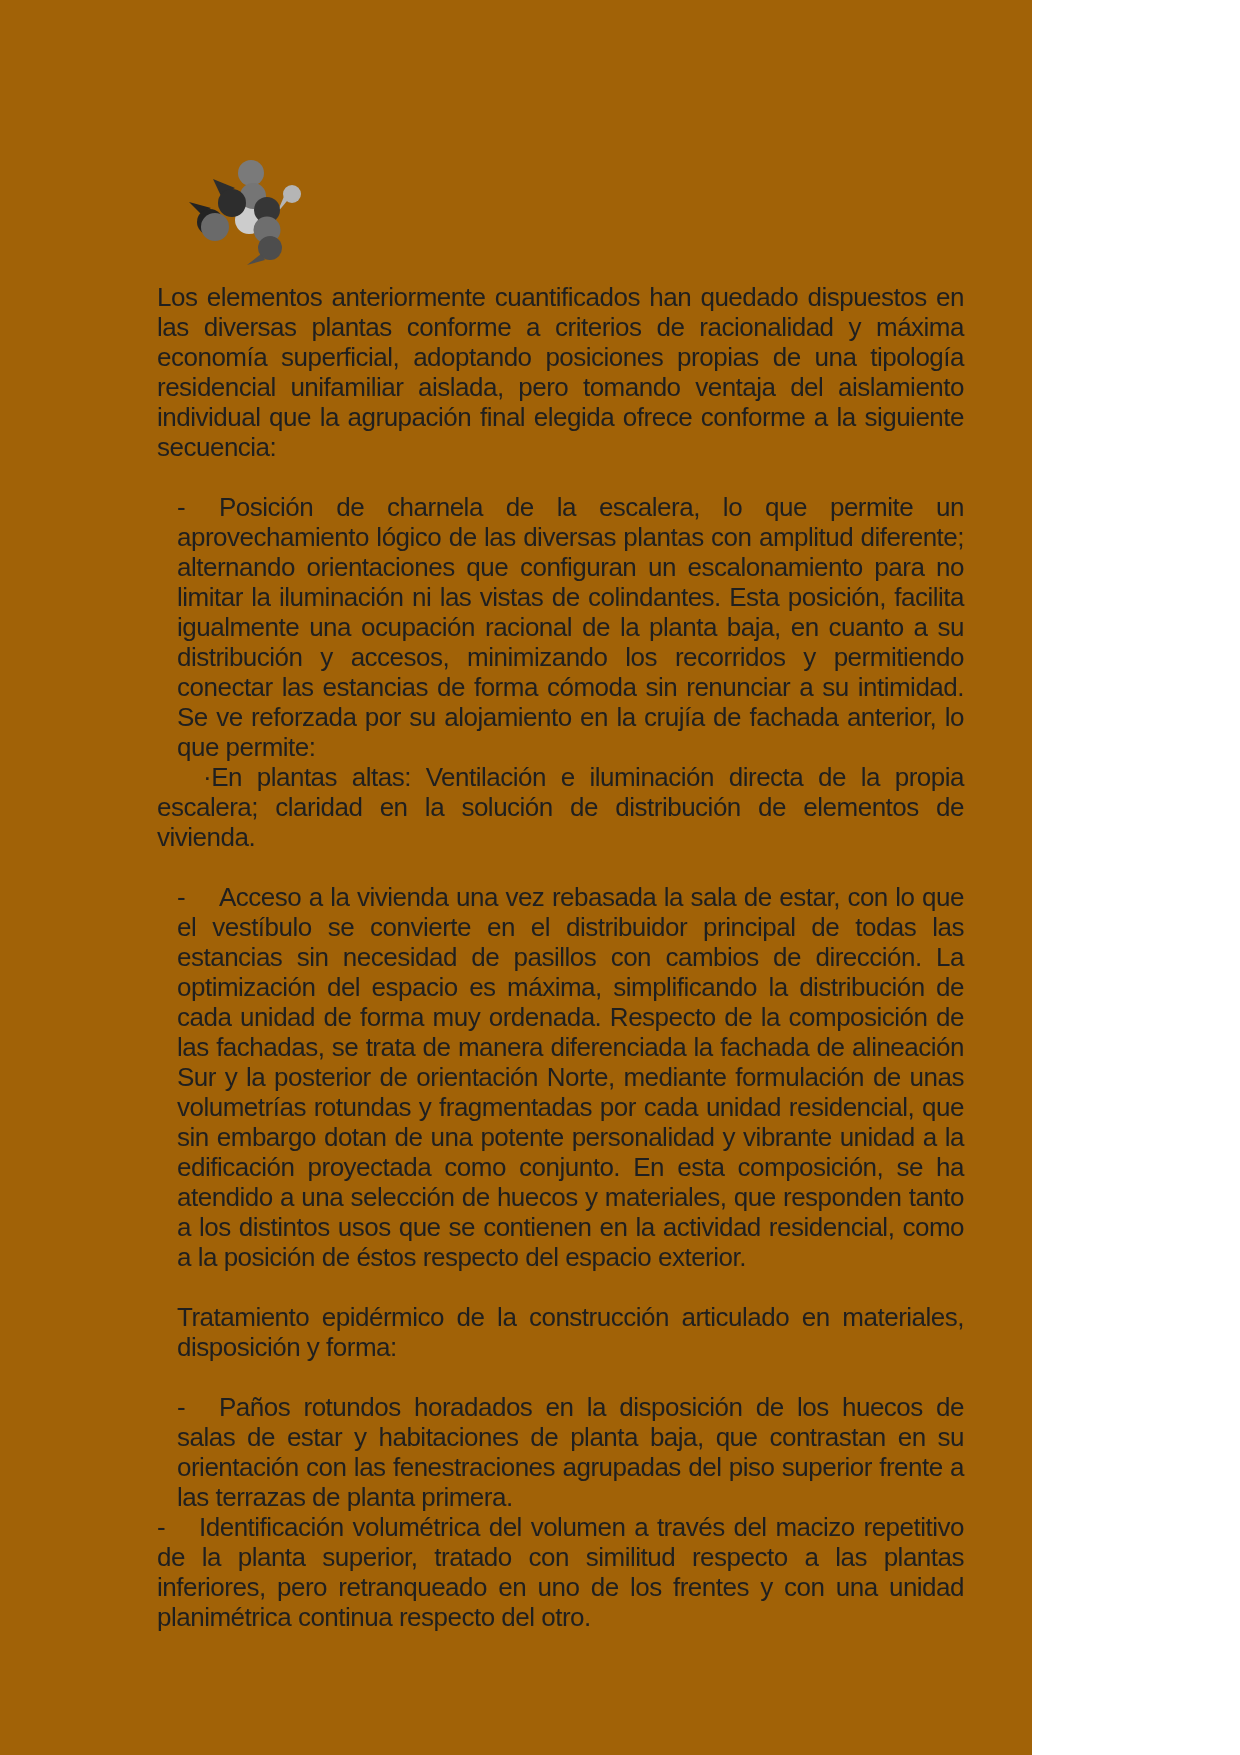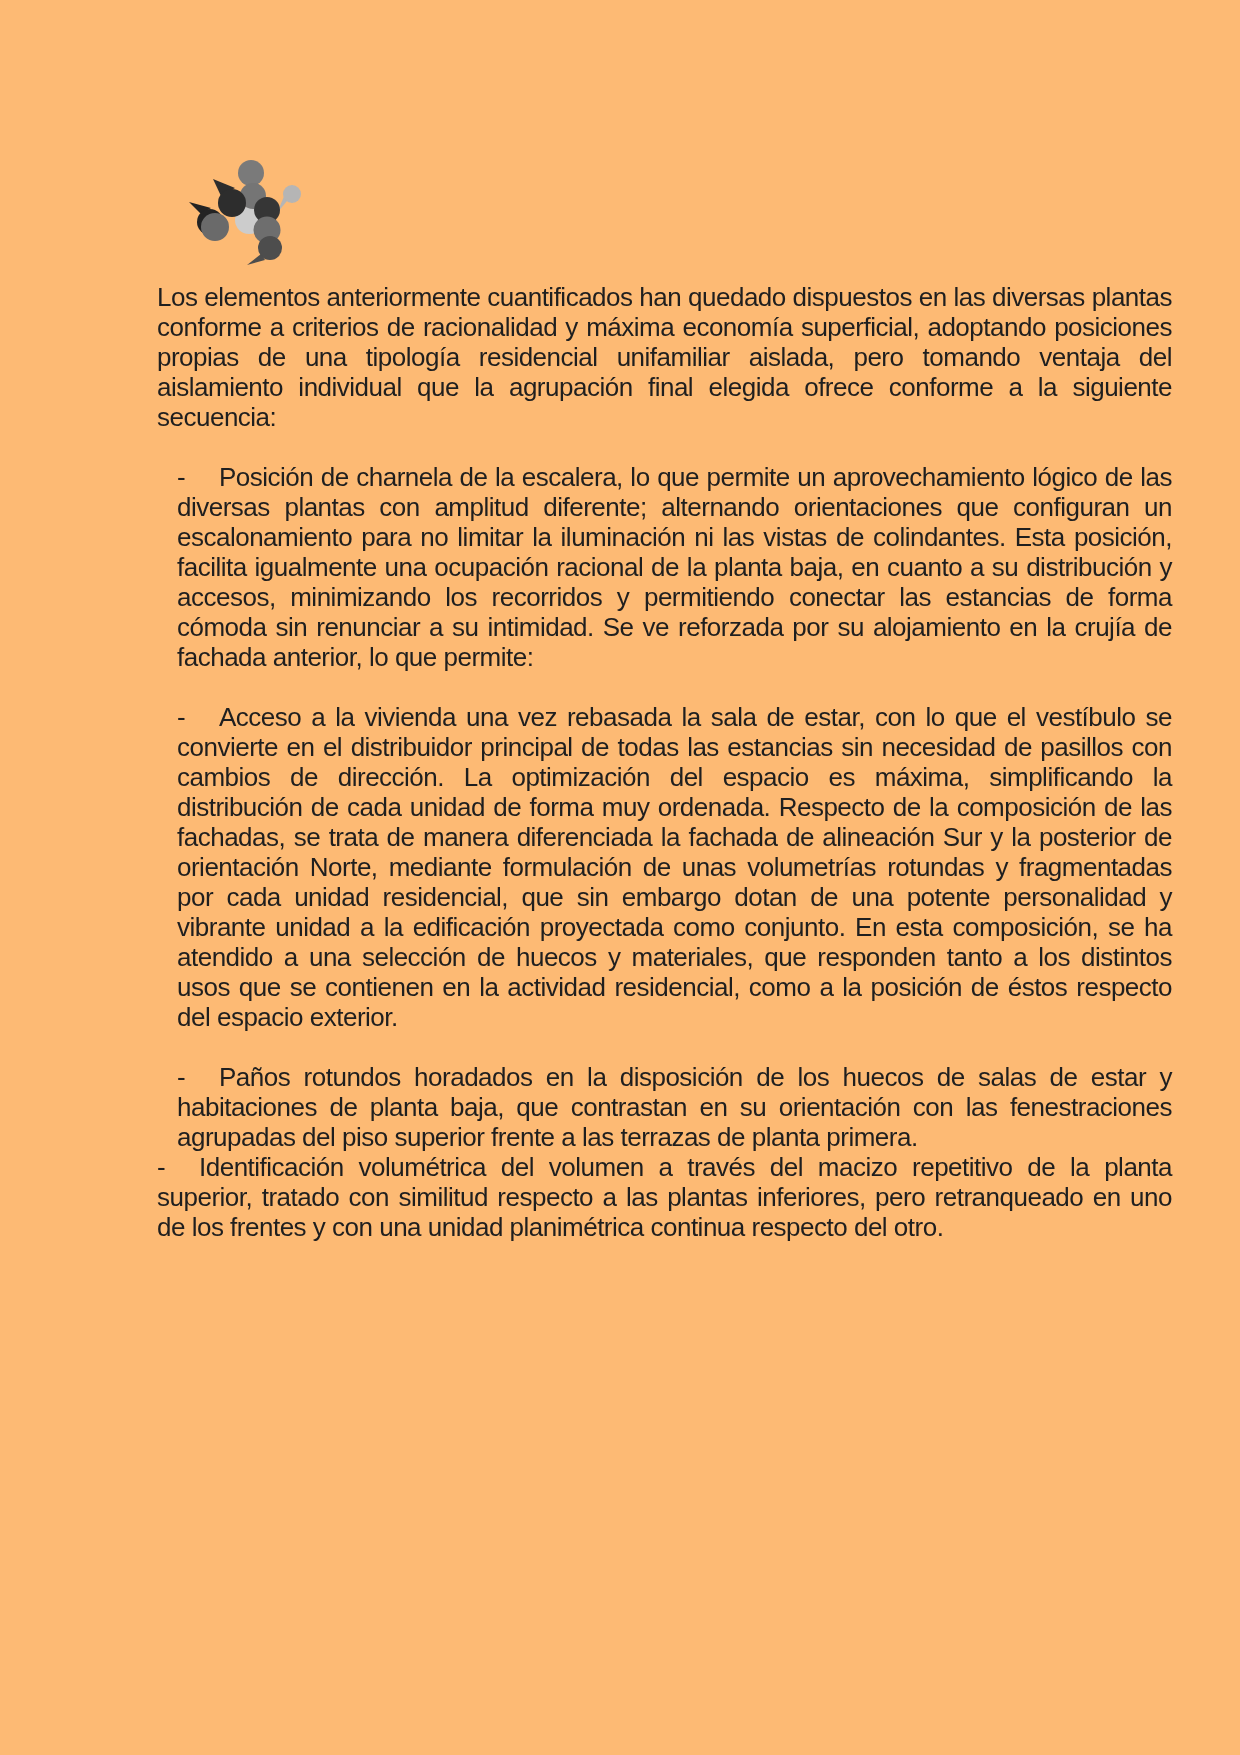--- a/index.html
+++ b/index.html
@@ -2,24 +2,24 @@
 <html><head>
 <meta charset="utf-8">
 <style>
   html, body {
     margin: 0;
     padding: 0;
     background: #ffffff;
   }
   .page {
     position: relative;
-    width: 1240px;
+    width: 1032px;
     height: 1755px;
     box-sizing: border-box;
-    background: #fdba74;
+    background: #a16207;
     padding: 150px 68px 0 157px;
     font-family: "Liberation Sans", "DejaVu Sans", sans-serif;
     color: #1f1f1f;
     overflow: hidden;
   }
   .logo {
     width: 130px;
     height: 118px;
     margin-left: 28px;
     margin-bottom: 14px;
@@ -79,23 +79,25 @@
   </div>
 
   <main class="doc">
 
     <p class="para">Los elementos anteriormente cuantificados han quedado dispuestos en las diversas plantas conforme a criterios de racionalidad y máxima economía superficial, adoptando posiciones propias de una tipología residencial unifamiliar aislada, pero tomando ventaja del aislamiento individual que la agrupación final elegida ofrece conforme a la siguiente secuencia:</p>
 
     <p class="para gap"><span class="dash-marker">-</span><span>Posición de charnela de la escalera, lo que permite un aprovechamiento lógico de las diversas plantas con amplitud diferente; alternando orientaciones que configuran un escalonamiento para no limitar la iluminación ni las vistas de colindantes. Esta posición, facilita igualmente una ocupación racional de la planta baja, en cuanto a su distribución y accesos, minimizando los recorridos y permitiendo conectar las estancias de forma cómoda sin renunciar a su intimidad. Se ve reforzada por su alojamiento en la crujía de fachada anterior, lo que permite:</span></p>
 
 
 
+    <p class="para subdot"><span>·</span><span>En plantas altas: Ventilación e iluminación directa de la propia escalera; claridad en la solución de distribución de elementos de vivienda.</span></p>
 
     <p class="para gap"><span class="dash-marker">-</span><span>Acceso a la vivienda una vez rebasada la sala de estar, con lo que el vestíbulo se convierte en el distribuidor principal de todas las estancias sin necesidad de pasillos con cambios de dirección. La optimización del espacio es máxima, simplificando la distribución de cada unidad de forma muy ordenada. Respecto de la composición de las fachadas, se trata de manera diferenciada la fachada de alineación Sur y la posterior de orientación Norte, mediante formulación de unas volumetrías rotundas y fragmentadas por cada unidad residencial, que sin embargo dotan de una potente personalidad y vibrante unidad a la edificación proyectada como conjunto. En esta composición, se ha atendido a una selección de huecos y materiales, que responden tanto a los distintos usos que se contienen en la actividad residencial, como a la posición de éstos respecto del espacio exterior.</span></p>
 
+    <p class="para gap">Tratamiento epidérmico de la construcción articulado en materiales, disposición y forma:</p>
 
     <p class="para gap"><span class="dash-marker">-</span><span>Paños rotundos horadados en la disposición de los huecos de salas de estar y habitaciones de planta baja, que contrastan en su orientación con las fenestraciones agrupadas del piso superior frente a las terrazas de planta primera.</span></p>
 
 
     <p class="para"><span class="dash-marker">-</span><span>Identificación volumétrica del volumen a través del macizo repetitivo de la planta superior, tratado con similitud respecto a las plantas inferiores, pero retranqueado en uno de los frentes y con una unidad planimétrica continua respecto del otro.</span></p>
 
   </main>
 
 </div>
 

